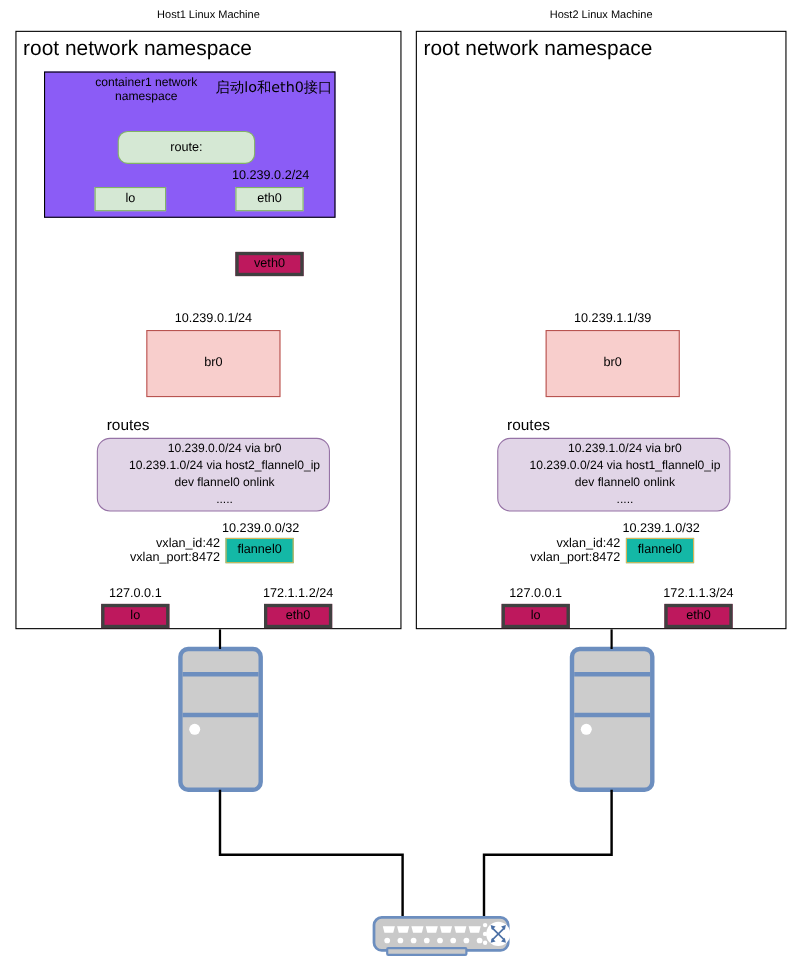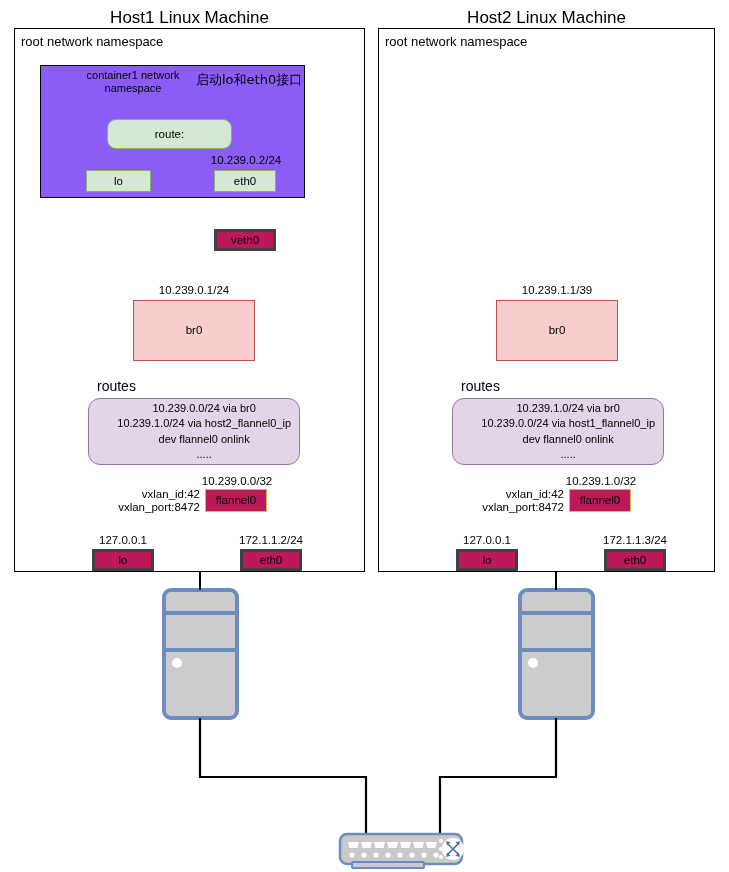--- a/index.html
+++ b/index.html
@@ -14,35 +14,35 @@
     font-family: "Liberation Sans", "DejaVu Sans", sans-serif;
     color: #000000;
     -webkit-font-smoothing: antialiased;
   }
   #stage { position: absolute; left: 0; top: 0; width: 729px; height: 872px; }
 
   .abs { position: absolute; }
 
   
   .host-title {
-    font-size: 17px;
+    font-size: 10px;
     text-align: center;
     white-space: nowrap;
     color: #000;
   }
 
   
   .root-ns {
     border: 1px solid #000000;
     background: #ffffff;
   }
   .root-ns-label {
     position: absolute;
     left: 6px; top: 5px;
-    font-size: 13px;
+    font-size: 19px;
     white-space: nowrap;
   }
   .container-ns {
     border: 1.6px solid #000000;
     background: #8b5cf6;
   }
   .container-ns-label {
     position: absolute;
     left: 0; top: 3px;
     width: 200px;
@@ -57,21 +57,21 @@
     display: flex;
     align-items: center;
     justify-content: center;
     font-size: 11.5px;
     text-align: center;
     line-height: 1.25;
   }
   .node.green  { background: #d5e8d4; border: 1px solid #82b366; }
   .node.blue   { background: #be185d; border: 3px solid #404040; }
   .node.pink   { background: #f8cecc; border: 1px solid #b85450; }
-  .node.yellow { background: #be185d; border: 1px solid #d6b656; }
+  .node.yellow { background: #14b8a6; border: 1px solid #d6b656; }
   .node.rounded { border-radius: 9px; }
 
   .caption {
     font-size: 11.5px;
     text-align: center;
     white-space: nowrap;
   }
   .caption.right { text-align: right; }
   .section-label {
     font-size: 14px;

